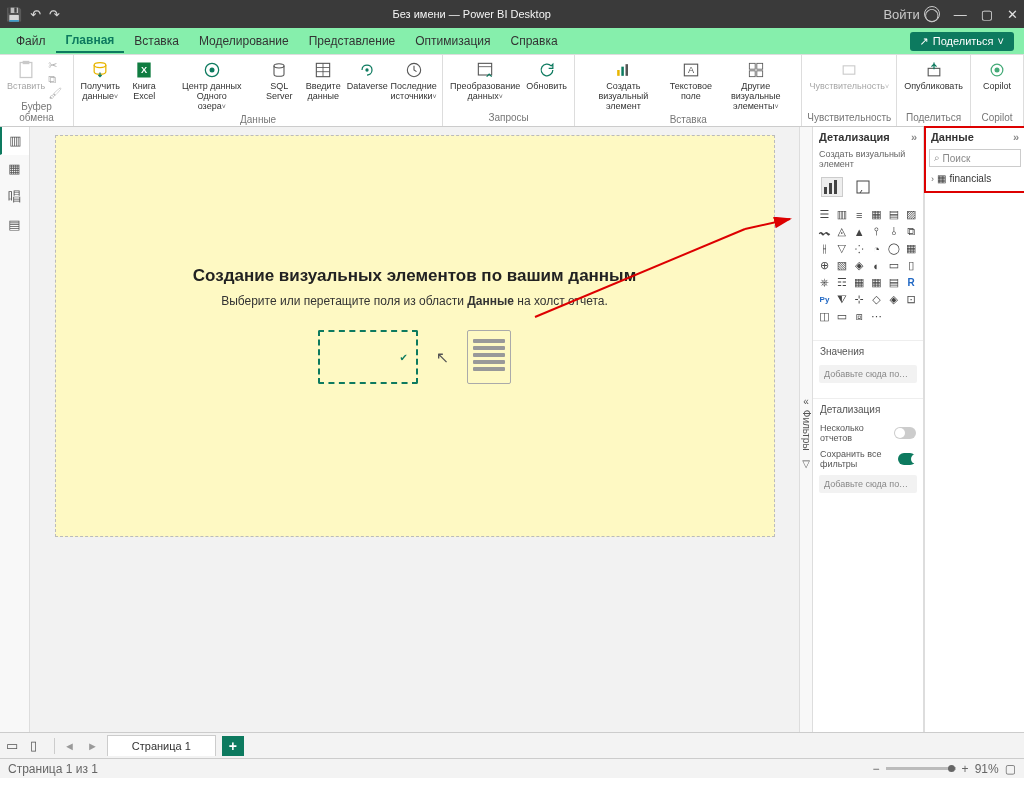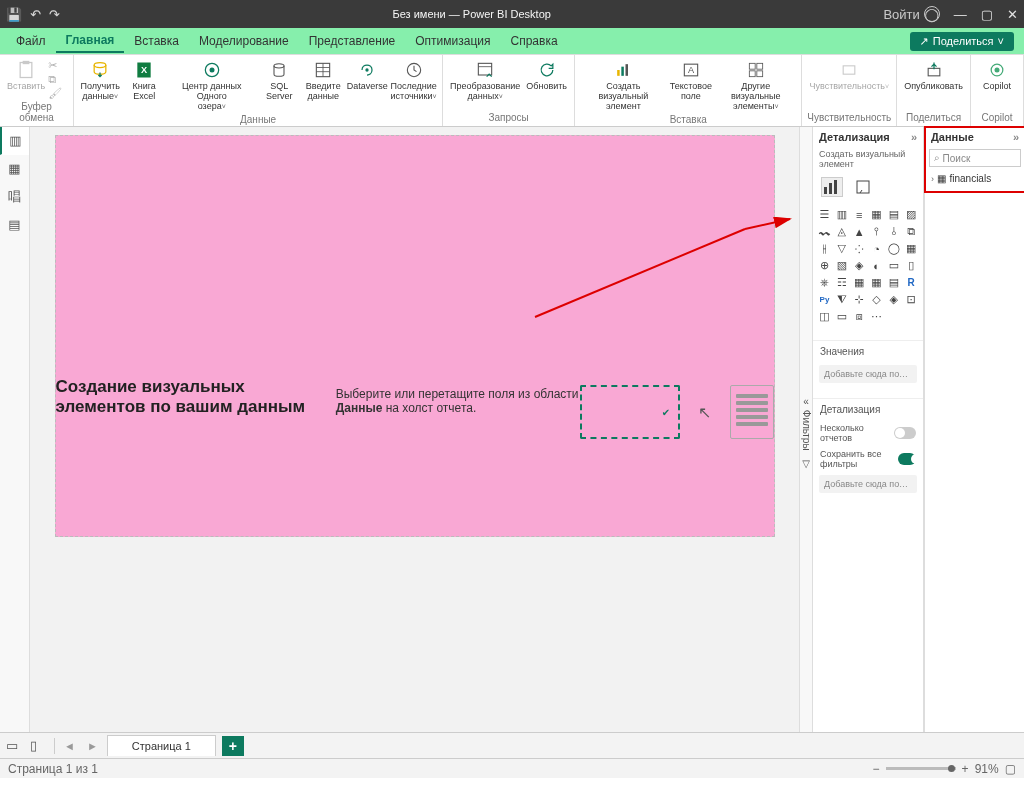--- a/index.html
+++ b/index.html
@@ -28,21 +28,21 @@
 .ritem .rlbl { font-size:9px; line-height:1.1; color:#333; white-space:pre-line; }
 .ritem.dim { opacity:.45; }
 small.drop { font-size:7px; color:#666; }
 
 .workarea { display:flex; height:605px; }
 .leftbar { width:30px; background:#f8f8f8; border-right:1px solid #ddd; display:flex; flex-direction:column; }
 .leftbar .licon { height:28px; display:flex; align-items:center; justify-content:center; color:#555; font-size:13px; border-bottom:1px solid transparent; }
 .leftbar .licon.active { background:#fff; border-left:2px solid #0d7a5f; }
 
 .canvas { flex:1; background:#f2f2f2; position:relative; display:flex; align-items:flex-start; justify-content:center; }
-.canvas .page { width:720px; height:402px; background:#f9a8d4; margin-top:8px; border:1px dashed #bbb; display:flex; flex-direction:row; align-items:center; justify-content:flex-start; padding-top:130px; }
+.canvas .page { width:720px; height:402px; background:#fef9c3; margin-top:8px; border:1px dashed #bbb; display:flex; flex-direction:column; align-items:center; justify-content:flex-start; padding-top:130px; }
 .canvas .msg1 { font-size:17px; font-weight:600; color:#222; margin-bottom:8px; }
 .canvas .msg2 { font-size:12px; color:#333; }
 .canvas .msg2 b { font-weight:600; }
 .canvas .illus { margin-top:22px; display:flex; gap:18px; align-items:center; }
 .canvas .illus .box1 { width:100px; height:54px; border:2px dashed #0d7a5f; border-radius:2px; position:relative; }
 .canvas .illus .box1::after { content:"✔"; position:absolute; right:8px; top:50%; transform:translateY(-50%); color:#0d7a5f; font-size:10px; }
 .canvas .illus .cursor { font-size:16px; color:#555; }
 .canvas .illus .box2 { width:44px; height:54px; border:1px solid #aaa; border-radius:2px; padding:5px; }
 .canvas .illus .box2 div { height:4px; background:#999; margin:3px 0; border-radius:1px; }
 .arrow { position:absolute; left:485px; top:90px; pointer-events:none; }

